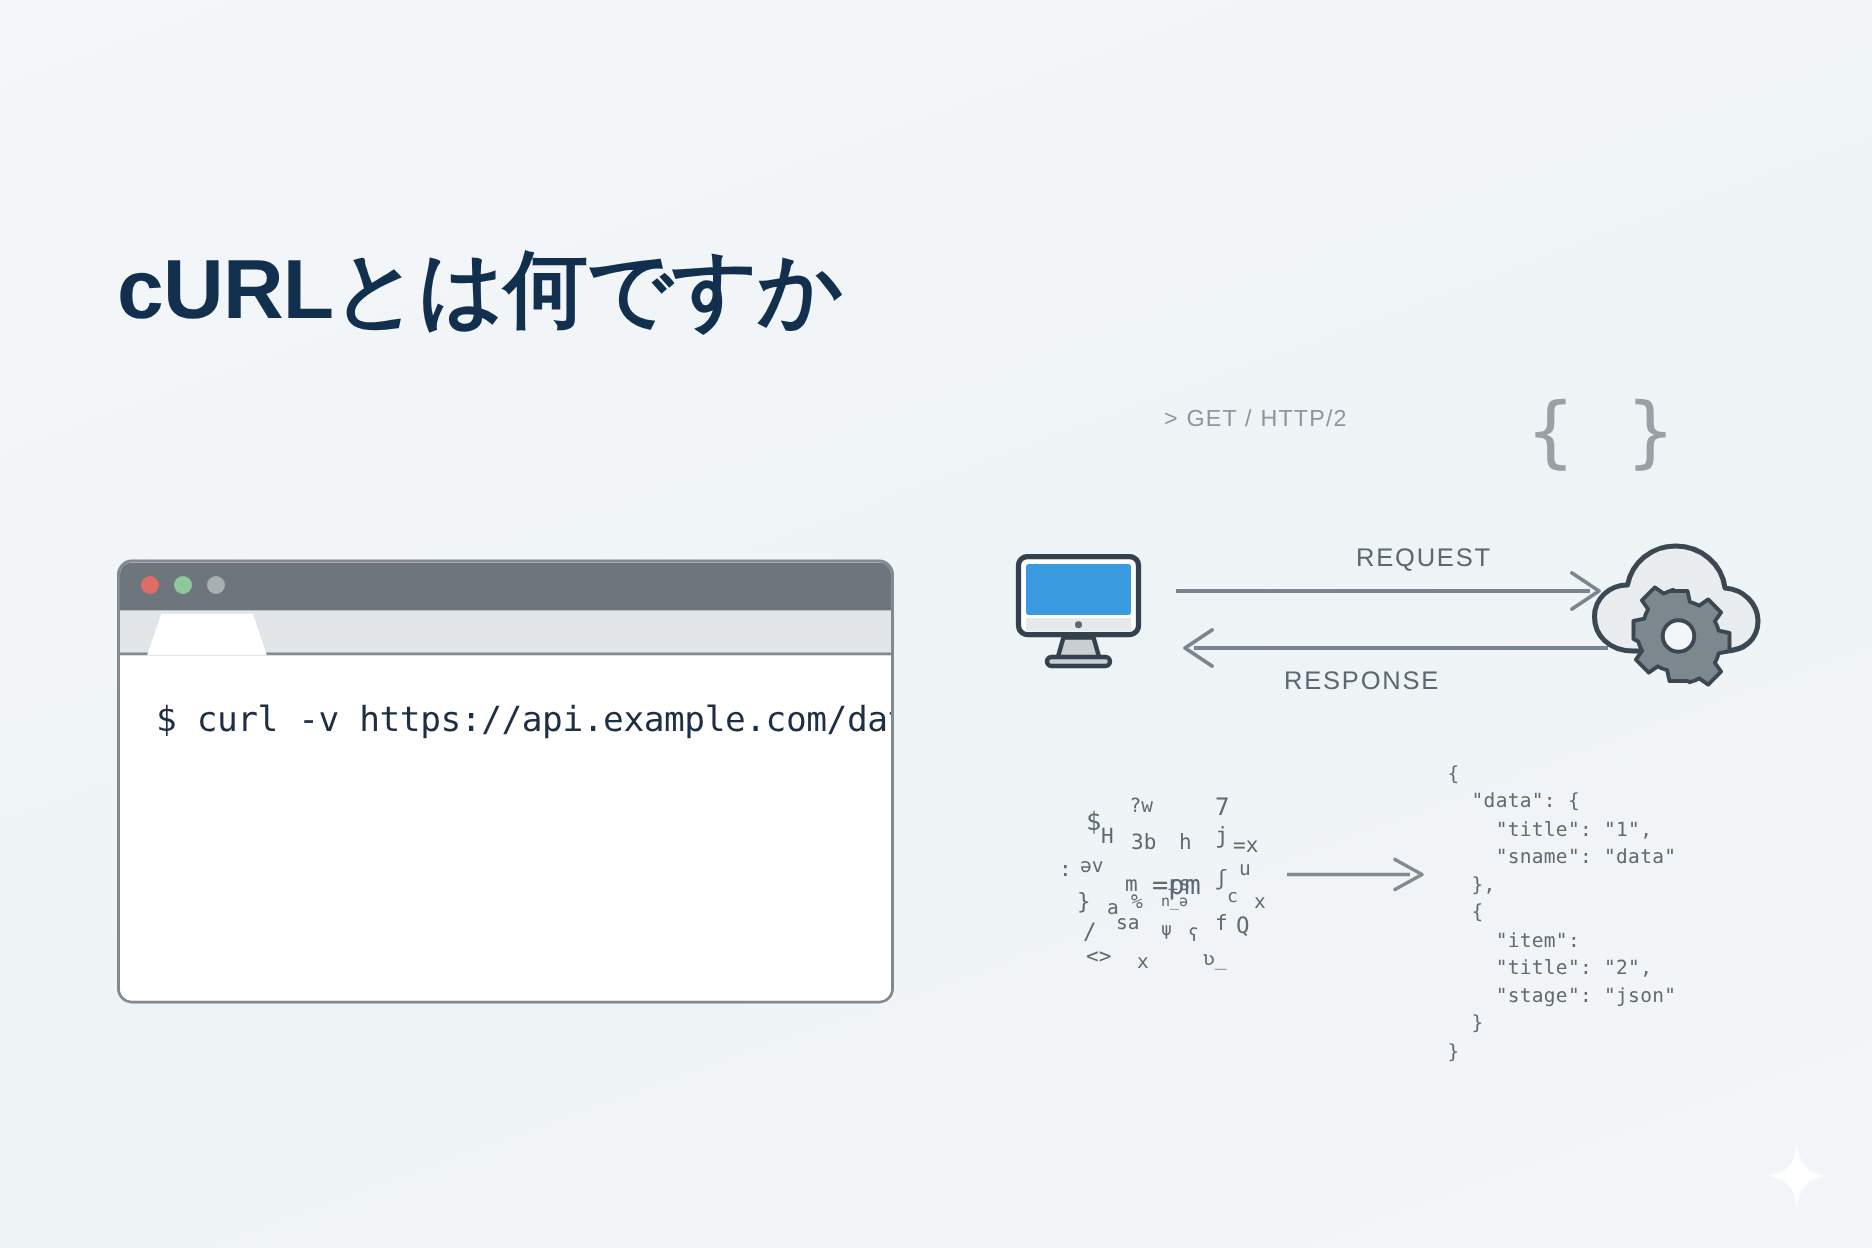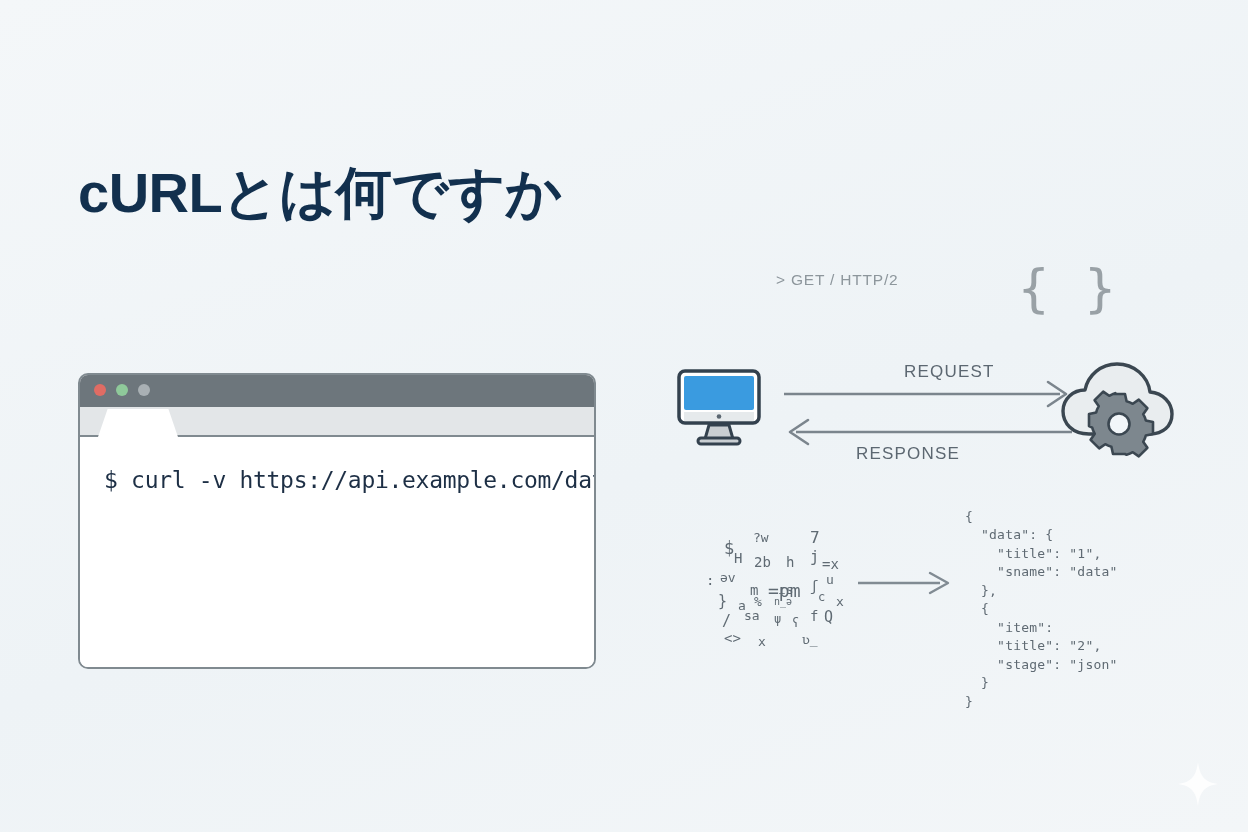--- a/index.html
+++ b/index.html
@@ -169,21 +169,21 @@
       </g>
     </svg>
   </div>
 
   <div class="rawdata">
       <span style="left: 18px; top: 10px; font-size: 17px;">$</span>
       <span style="left: 47px; top: 2px; font-size: 13px;">?w</span>
       <span style="left: 104px; top: 0px; font-size: 16px;">7</span>
       <span style="left: 28px; top: 22px; font-size: 14px;">H</span>
       <span style="left: 72px; top: 10px; font-size: 13px; margin-top: 44px;">ɾs</span>
-      <span style="left: 48px; top: 26px; font-size: 14px;">2b</span>
+      <span style="left: 48px; top: 26px; font-size: 14px;">3b</span>
       <span style="left: 80px; top: 26px; font-size: 14px;">h</span>
       <span style="left: 104px; top: 20px; font-size: 15px;">j</span>
       <span style="left: 116px; top: 28px; font-size: 14px;">=x</span>
       <span style="left: 0px; top: 44px; font-size: 14px;">:</span>
       <span style="left: 14px; top: 42px; font-size: 13px;">ǝv</span>
       <span style="left: 44px; top: 54px; font-size: 14px;">m</span>
       <span style="left: 62px; top: 52px; font-size: 18px;">=pm</span>
       <span style="left: 104px; top: 50px; font-size: 14px;">ʃ</span>
       <span style="left: 120px; top: 44px; font-size: 13px;">u</span>
       <span style="left: 12px; top: 64px; font-size: 15px;">}</span>

